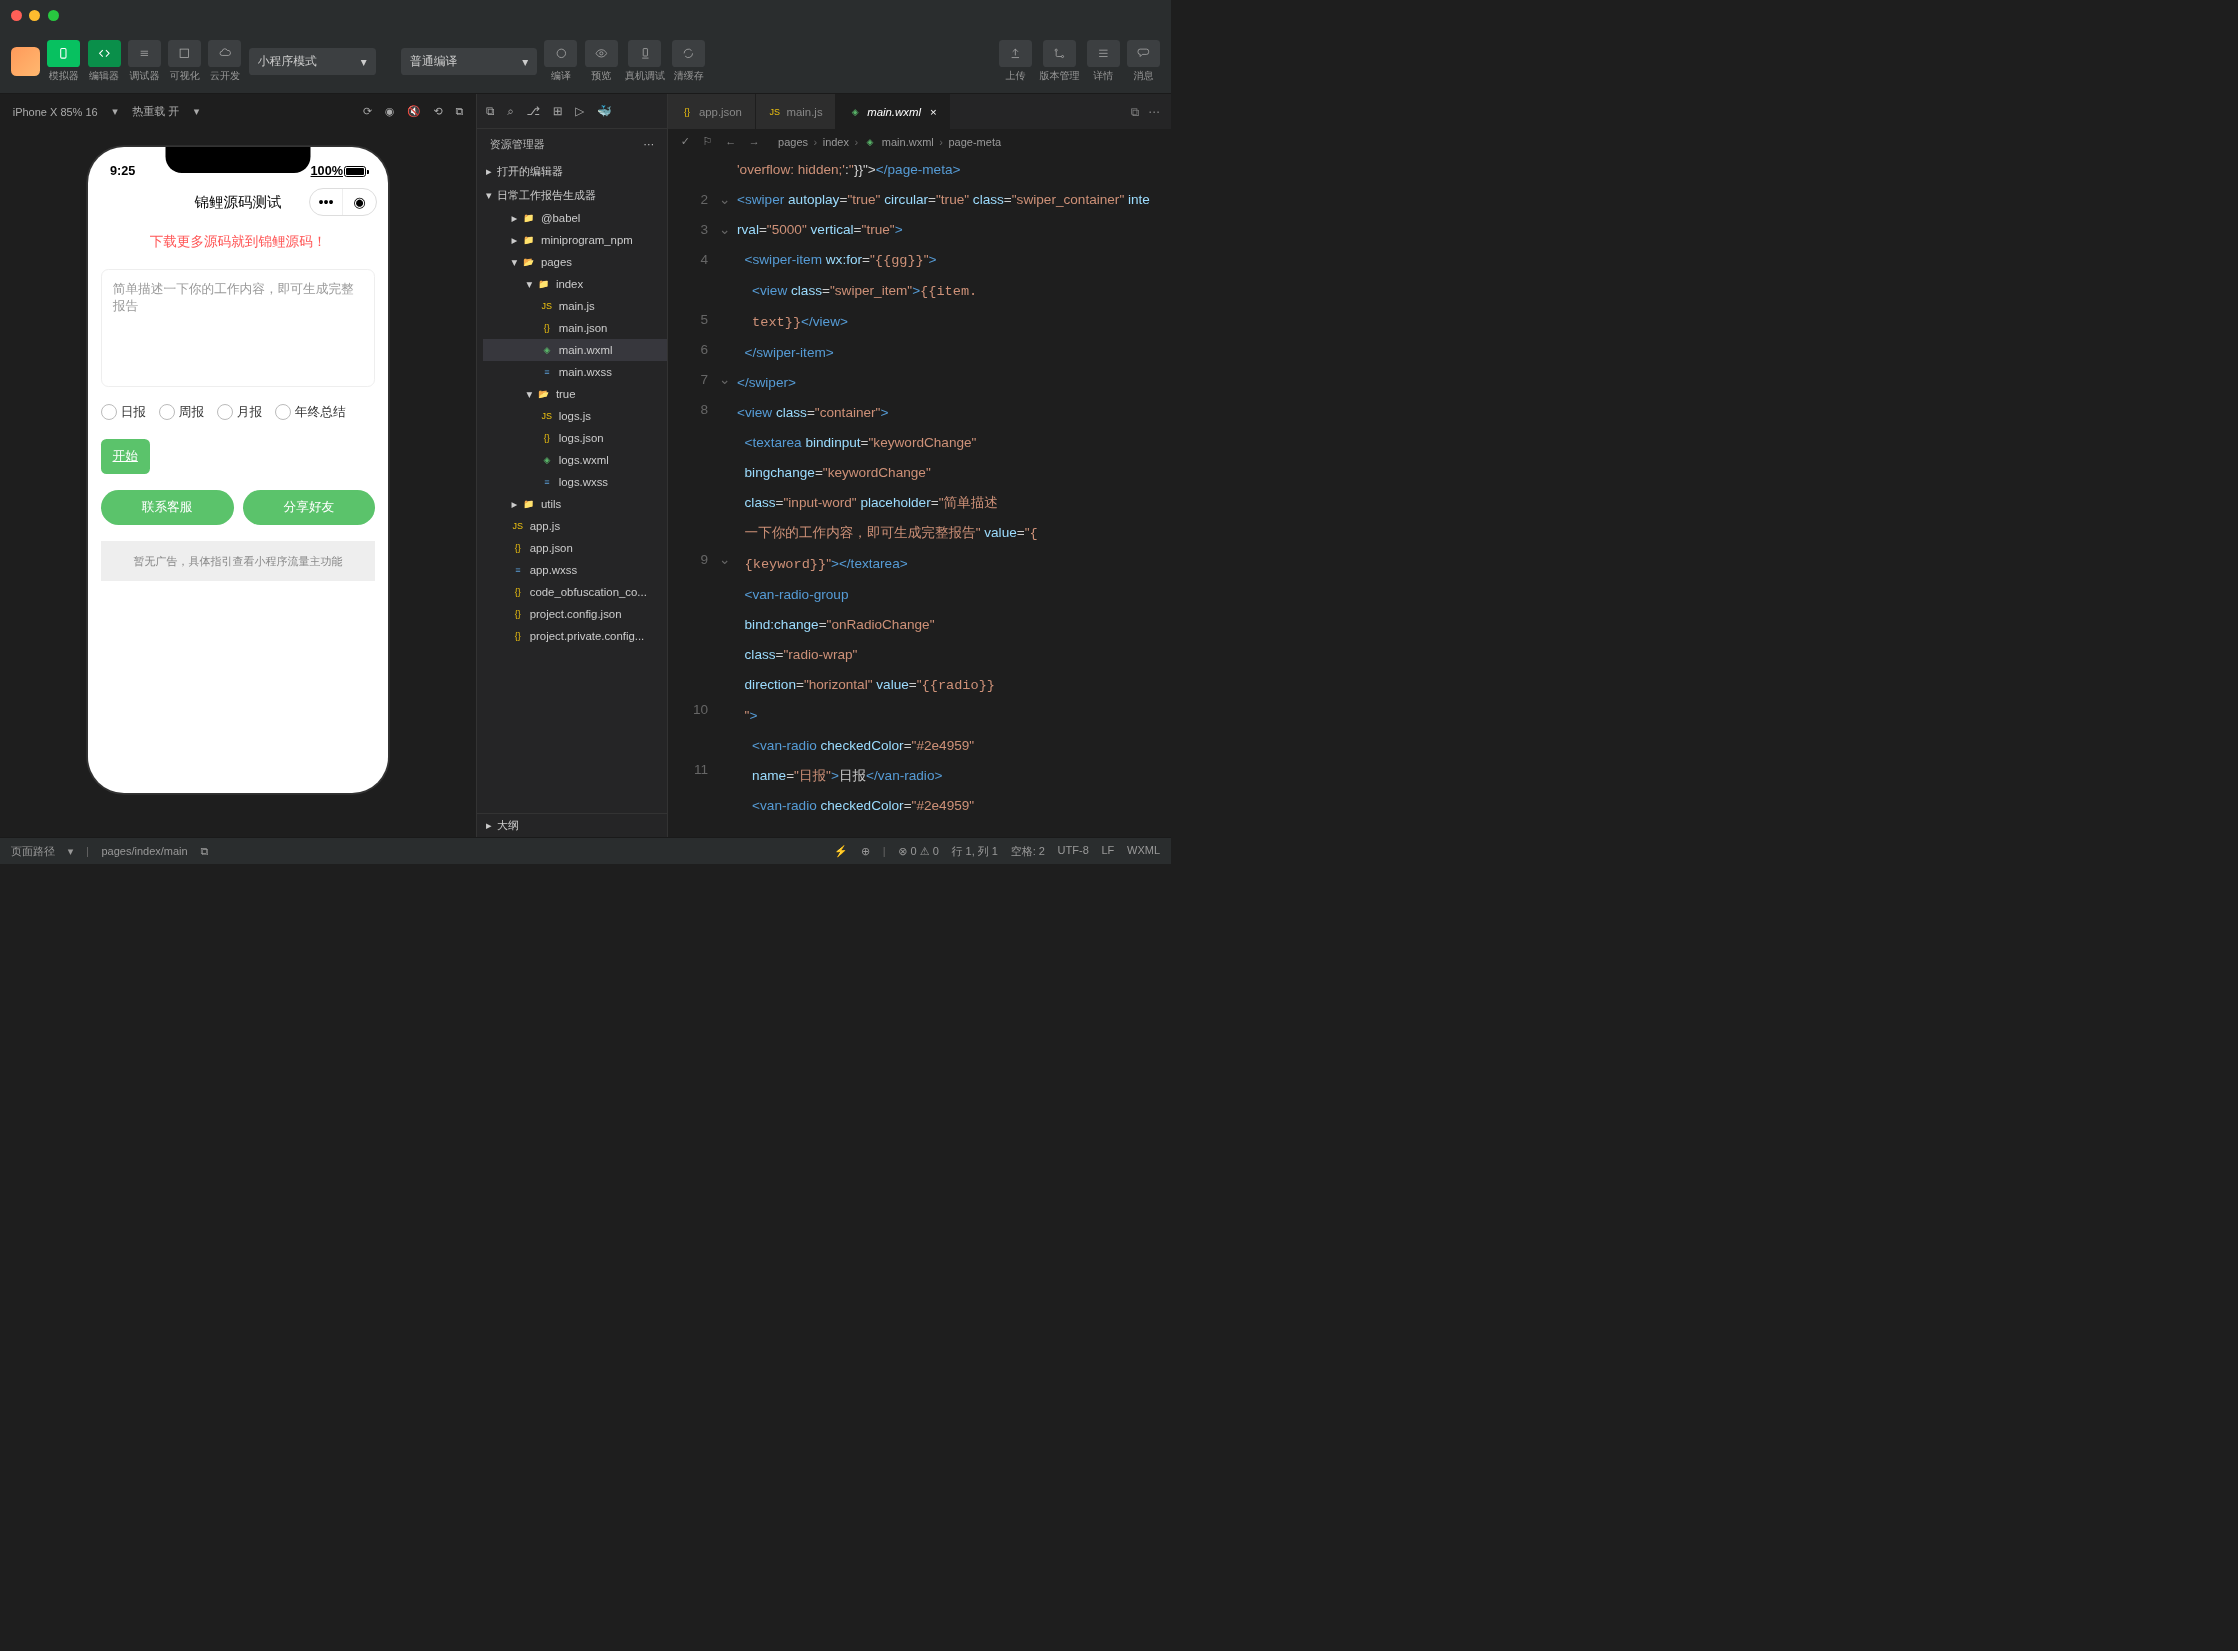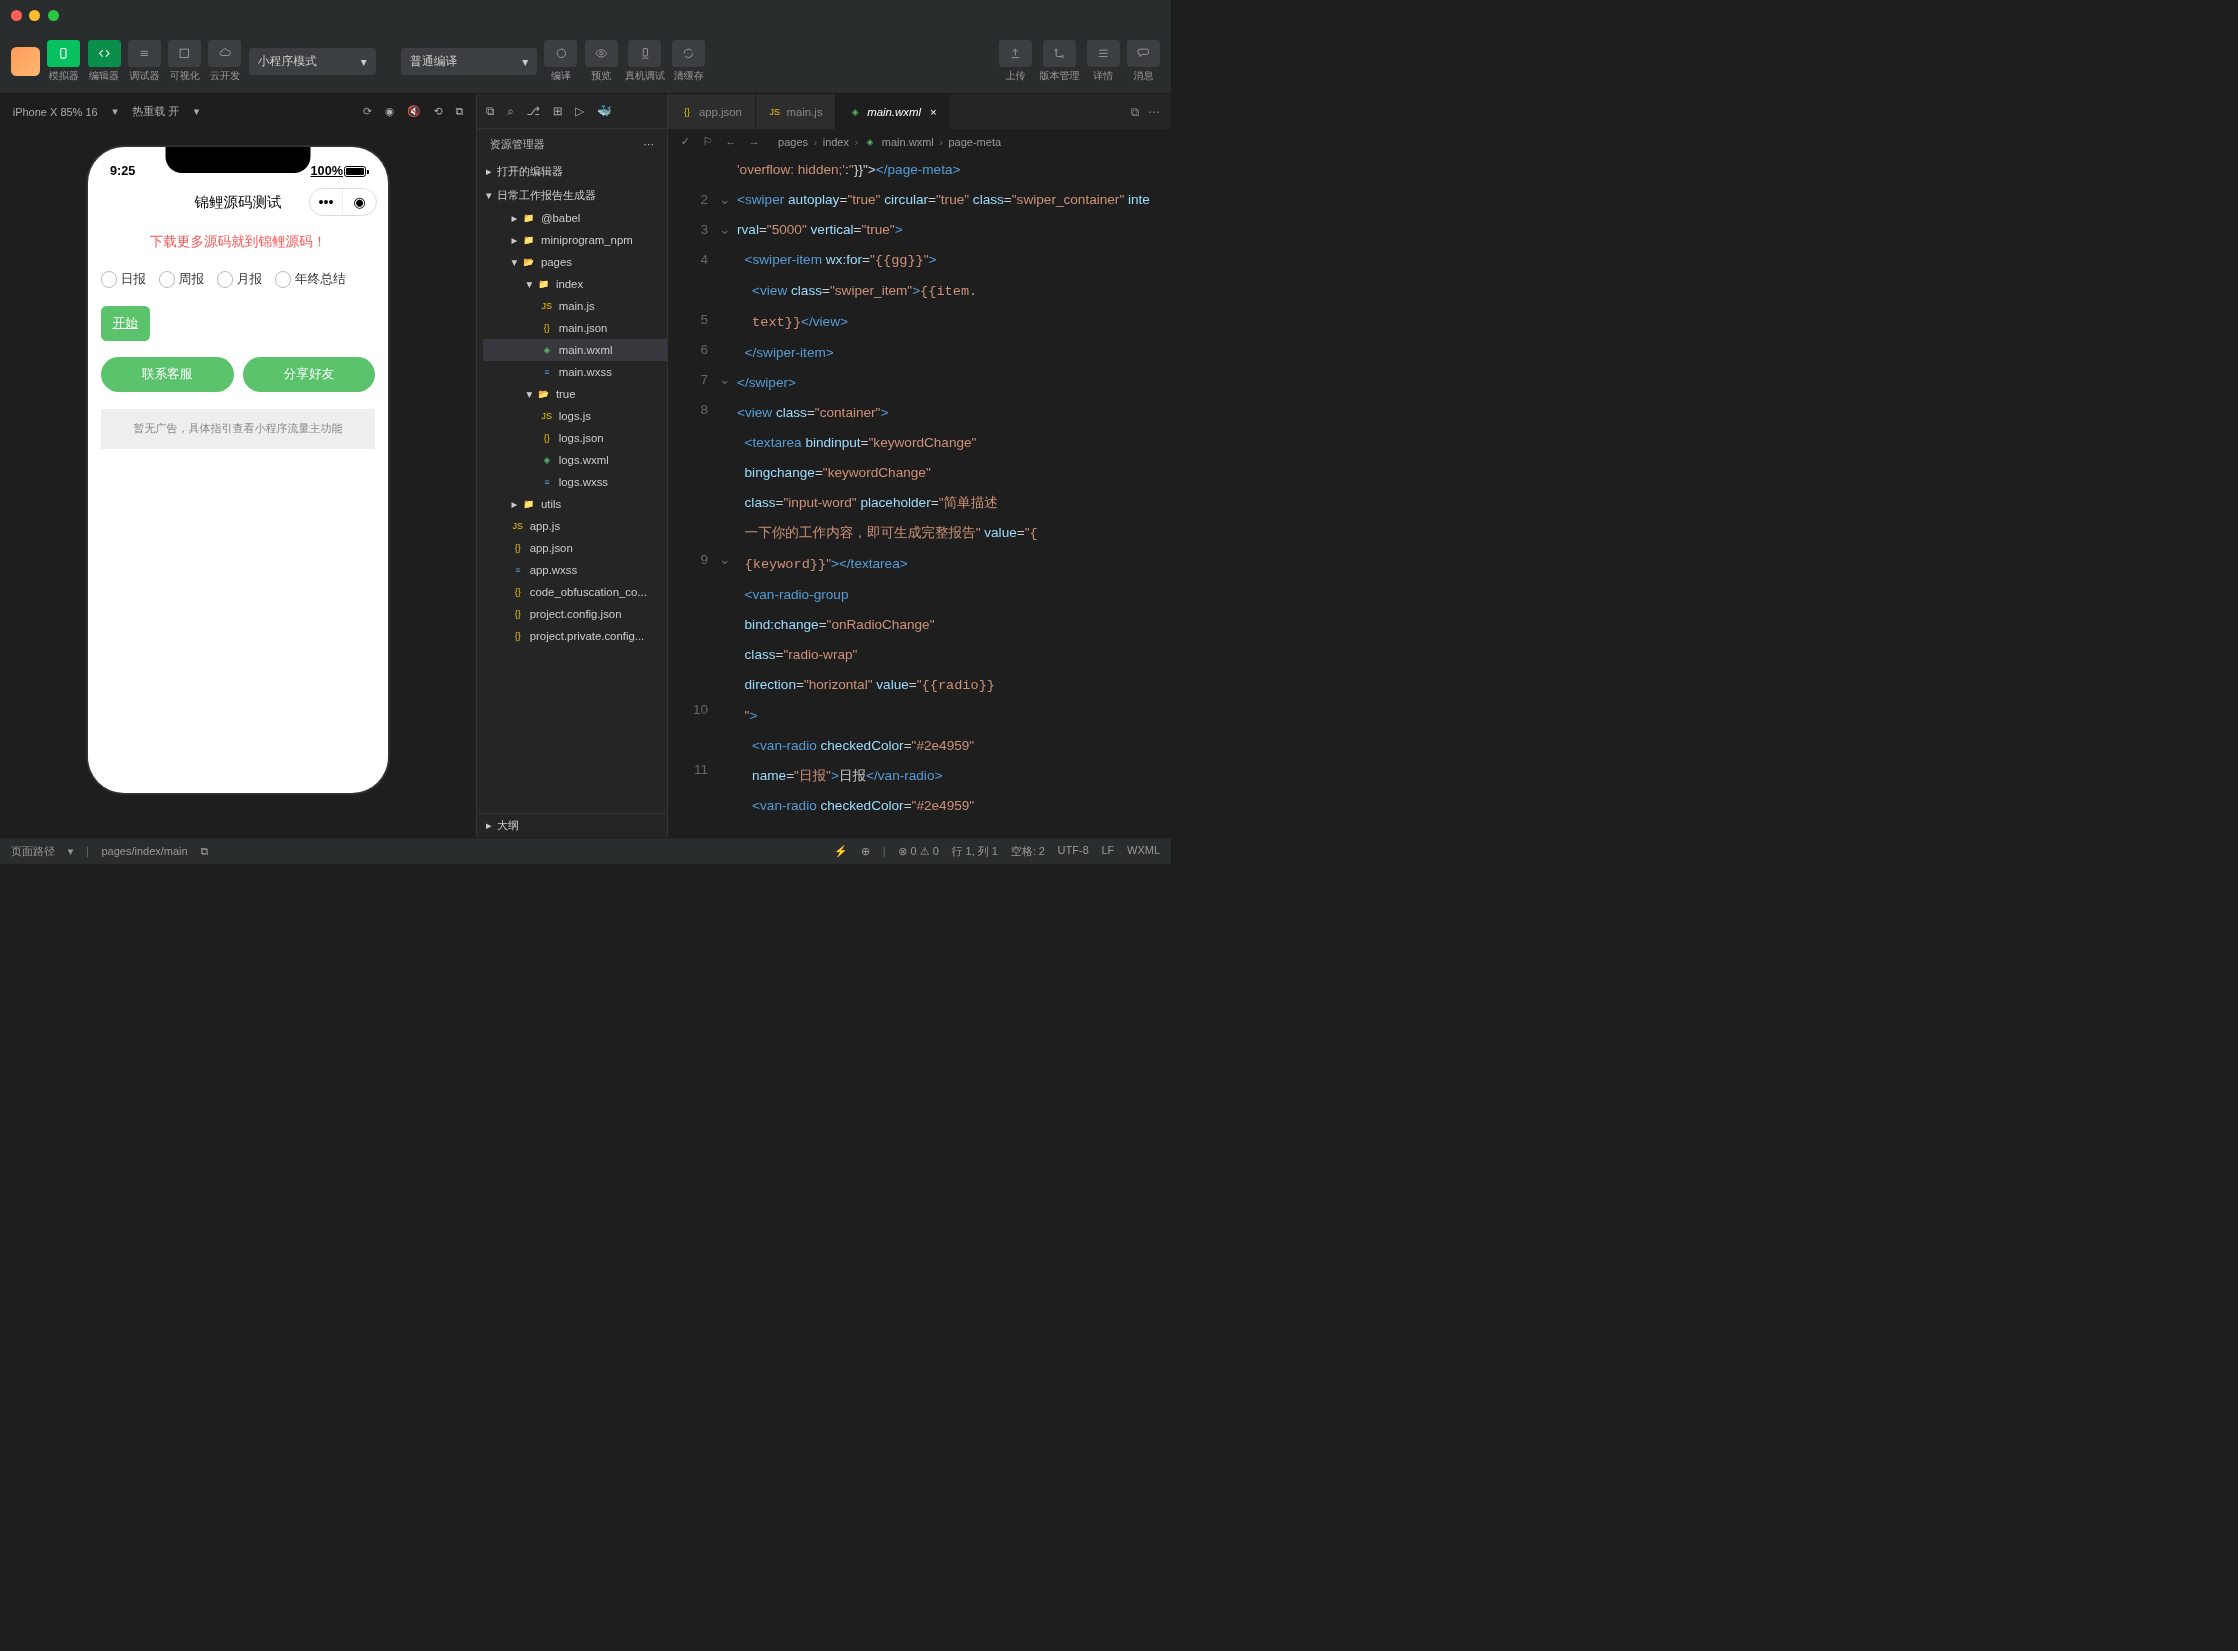--- a/index.html
+++ b/index.html
@@ -259,20 +259,21 @@
             </div>
         </div>
         <div class="navbar">
           <span>锦鲤源码测试</span>
           <div class="capsule">
               <span>•••</span>
               <span>◉</span>
             </div>
         </div>
         <div class="swiper-text">下载更多源码就到锦鲤源码！</div>
+        <div class="textarea">简单描述一下你的工作内容，即可生成完整报告</div>
         <div class="radio-row">
           <div class="radio-item">
               <div class="radio-circle"></div>
               <span>日报</span>
             </div>
           <div class="radio-item">
               <div class="radio-circle"></div>
               <span>周报</span>
             </div>
           <div class="radio-item">

